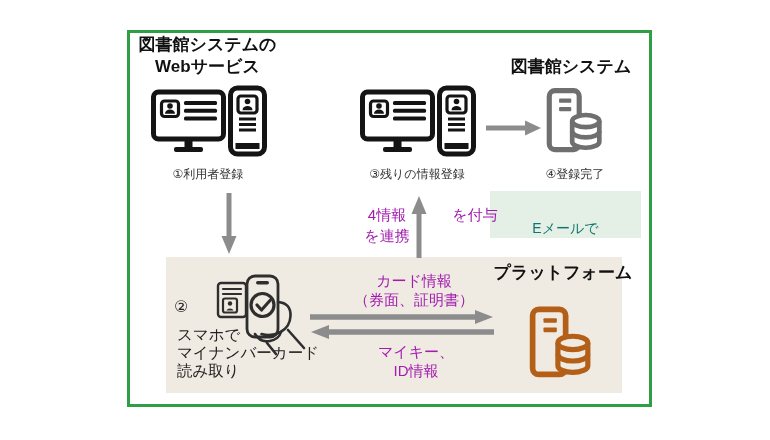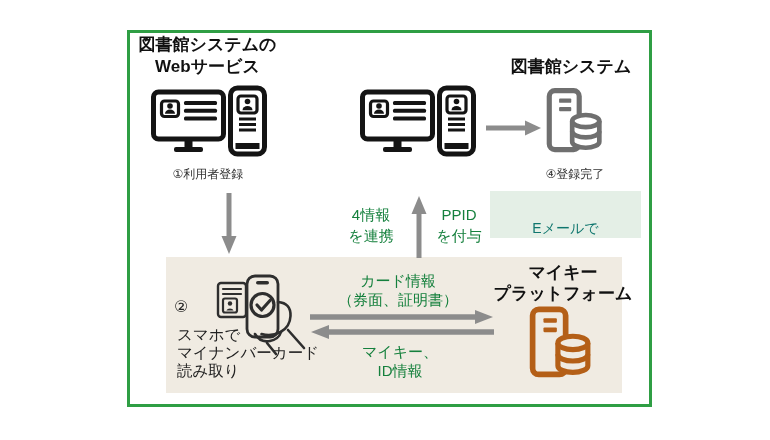--- a/index.html
+++ b/index.html
@@ -14,21 +14,21 @@
     --hand_gray:#2e2e2e;
   }
   html,body{margin:0;padding:0;background:#fff;}
   body{font-family:"Liberation Sans","DejaVu Sans",sans-serif;color:var(--text_dark);}
   #canvas{position:relative;width:770px;height:440px;background:#fff;overflow:hidden;}
   .abs{position:absolute;}
   .frame{left:127px;top:30px;width:525px;height:377px;border:3px solid var(--border_green);background:#fff;box-sizing:border-box;}
   .panel-beige{left:166px;top:257px;width:456px;height:136px;background:var(--panel_beige);}
   .title{font-weight:bold;font-size:17px;line-height:22px;text-align:center;color:#111;}
   .label{font-size:12px;line-height:21px;text-align:center;color:#333;}
-  .small{font-size:15px;line-height:20px;text-align:center;color:#15803d;}
+  .small{font-size:15px;line-height:20px;text-align:center;color:#a21caf;margin-left:16px;}
   .notice{left:490px;top:191px;width:151px;height:47px;background:var(--notice_green_bg);border-radius:0;
           display:flex;flex-direction:column;justify-content:flex-end;text-align:center;
           font-size:14px;line-height:19px;color:#0f766e;}
   .arrow line{stroke:var(--arrow_gray);}
   .arrow polygon{fill:var(--arrow_gray);}
   .ink{stroke:var(--icon_black);}
   .ink-fill{fill:var(--icon_black);}
   .srv-gray path,.srv-gray rect,.srv-gray ellipse{stroke:var(--server_gray);}
   .srv-gray .bar{fill:var(--server_gray);stroke:none;}
   .srv-orange path,.srv-orange rect,.srv-orange ellipse{stroke:var(--platform_orange);}
@@ -89,20 +89,21 @@
     <rect class="ink" x="80.5" y="3" width="34" height="66" rx="7" fill="#fff" stroke-width="5"></rect>
     <rect class="ink" x="88" y="11" width="19" height="17" rx="3" fill="none" stroke-width="3.2"></rect>
     <circle class="ink-fill" cx="97.5" cy="16.5" r="2.8"></circle>
     <path class="ink-fill" d="M92.5 25.2 a5 4.2 0 0 1 10 0 z"></path>
     <rect class="ink-fill" x="89" y="32.5" width="17" height="3"></rect>
     <rect class="ink-fill" x="89" y="38" width="17" height="3"></rect>
     <rect class="ink-fill" x="89" y="43.5" width="17" height="3"></rect>
     <rect class="ink-fill" x="85.5" y="58" width="24" height="6"></rect>
   </svg>
 
+  <div class="abs label" style="left:342px;top:164px;width:150px;">③残りの情報登録</div>
 
   <svg class="abs arrow" style="left:486px;top:119px;" width="56" height="18" viewBox="0 0 56 18">
     <line x1="0" y1="9" x2="41" y2="9" stroke-width="5"></line>
     <polygon points="39,1.5 39,16.5 55,9"></polygon>
   </svg>
 
   <div class="abs title" style="left:496px;top:56px;width:150px;">図書館システム</div>
 
   <svg class="abs srv-gray" style="left:546px;top:87px;" width="58" height="70" viewBox="0 0 62 74">
     <rect x="3.5" y="3.5" width="32" height="63" rx="6" fill="#fff" stroke-width="5.5"></rect>
@@ -122,26 +123,24 @@
   <svg class="abs arrow" style="left:410px;top:196px;" width="18" height="62" viewBox="0 0 18 62">
     <polygon points="1.5,18 16.5,18 9,0"></polygon>
     <line x1="9" y1="16" x2="9" y2="62" stroke-width="5"></line>
   </svg>
 
   <div class="abs small" style="left:334px;top:204px;width:74px;line-height:21px;">
     <div>4情報</div>
     <div>を連携</div>
   </div>
   <div class="abs small" style="left:424px;top:204px;width:70px;line-height:21px;">
-    <div>PPID</div>
     <div>を付与</div>
   </div>
 
   <div class="abs title" style="left:473px;top:262px;width:180px;line-height:21px;">
-    <div>マイキー</div>
     <div>プラットフォーム</div>
   </div>
 
   <svg class="abs srv-orange" style="left:529px;top:304px;" width="64" height="80" viewBox="0 0 62 74">
     <rect x="3.5" y="3.5" width="32" height="63" rx="6" fill="#f0ebe2" stroke-width="5.5"></rect>
     <rect class="bar" x="14" y="12" width="13" height="4.5" rx="1"></rect>
     <rect class="bar" x="14" y="21" width="13" height="4.5" rx="1"></rect>
     <path d="M28 36 v22 a14.5 6.5 0 0 0 29 0 v-22" fill="#f0ebe2" stroke-width="5"></path>
     <ellipse cx="42.5" cy="36" rx="14.5" ry="6.5" fill="#f0ebe2" stroke-width="5"></ellipse>
     <path d="M28 47 a14.5 6.5 0 0 0 29 0" fill="none" stroke-width="5"></path>

